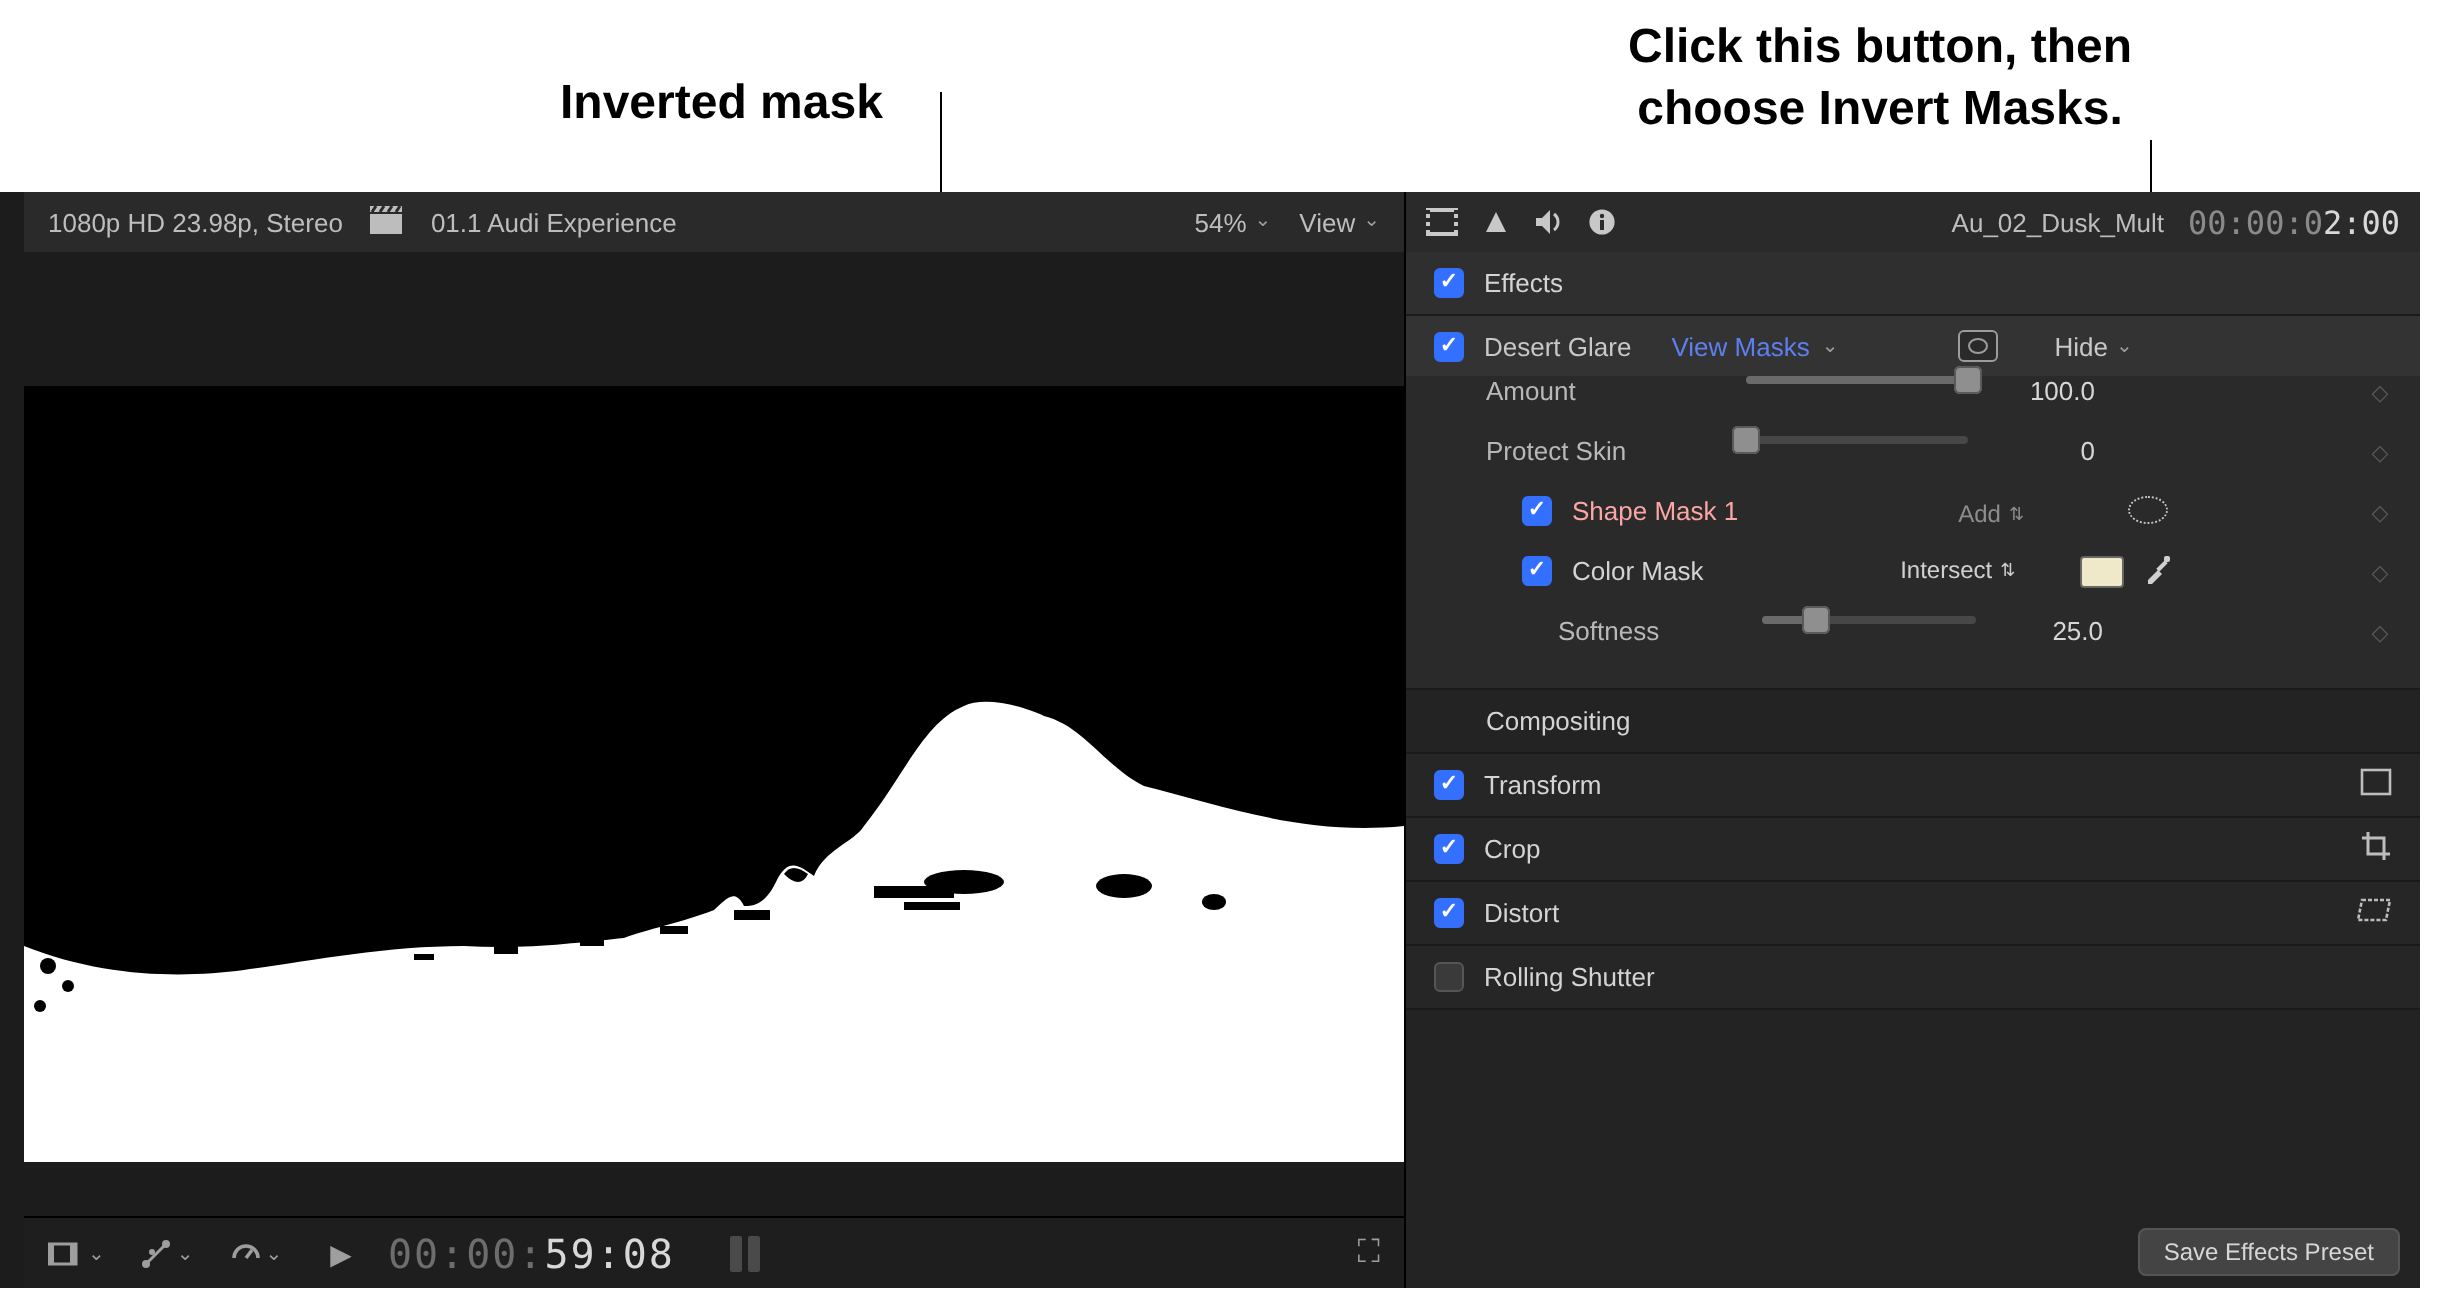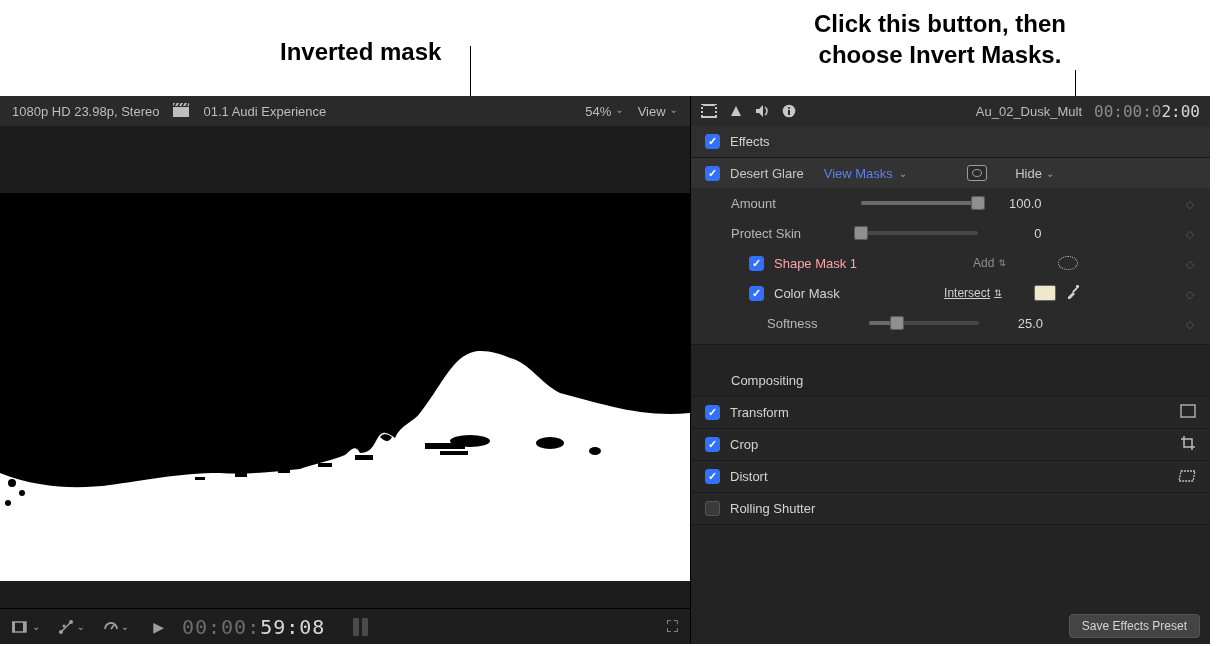--- a/index.html
+++ b/index.html
@@ -30,20 +30,21 @@
 
   
   .app {
     position: absolute;
     top: 96px;
     left: 0;
     width: 1210px;
     height: 548px;
     background: #1c1c1c;
     display: flex;
+    padding-left: 12px;
   }
   .viewer-pane {
     width: 690px;
     display: flex;
     flex-direction: column;
     background: #1c1c1c;
   }
   .inspector-pane {
     flex: 1;
     background: #232323;
@@ -158,21 +159,21 @@
     background:#2a2a2a;
   }
   .mask-btn::after{
     content:""; position:absolute; inset:3px 4px;
     border:1px solid #9c9c9c; border-radius:50%;
   }
   .hide-btn { color:#c8c8c8; display:flex; align-items:center; gap:4px; cursor:pointer; margin-left:18px;}
 
   .param-row {
     display:flex;
-    align-items:center;
+    align-items:flex-start;
     height: 30px;
     padding: 0 14px 0 40px;
     gap: 10px;
   }
   .param-row .plabel { width:120px; color:#b8b8b8; font-size:13px; text-align:left;}
   .slider {
     position:relative;
     height: 4px;
     background:#474747;
     border-radius:2px;
@@ -191,21 +192,21 @@
   .kf::before{ content:"◇"; color:#5a5a5a; font-size:11px;}
 
   .add-btn {
     color:#8c8c8c; font-size:12px;
     padding:2px 10px; border-radius:3px;
     display:flex; align-items:center; gap:4px;
   }
   .dotted-ellipse {
     width:20px; height:14px; border:1.5px dotted #c8c8c8; border-radius:50%;
   }
-  .intersect-btn { color:#d0d0d0; font-size:12px; display:flex; align-items:center; gap:4px;text-decoration:underline; }
+  .intersect-btn { color:#d0d0d0; font-size:12px; display:flex; align-items:center; gap:4px; }
   .swatch { width:22px; height:16px; background:#efe9c9; border:1px solid #666; border-radius:2px;}
   .eyedropper { color:#d0d0d0; font-size:15px; }
 
   
   .cb {
     width:15px; height:15px; border-radius:3px; background:#3a3a3a;
     border:1px solid #555; display:inline-flex; align-items:center; justify-content:center;
     flex-shrink:0; cursor:pointer;
   }
   .cb.checked { background:#3470ff; border-color:#3470ff; }
@@ -461,21 +462,21 @@
           <div class="slider" style="max-width:110px;">
             <div class="fill" style="width:25%"></div>
             <div class="thumb" style="left:25%"></div>
           </div>
           <span class="value">25.0</span>
           <span style="flex:1"></span>
           <span class="kf"></span>
         </div>
       </div>
 
-      <div class="section-row dark" style="padding-left:40px;margin-top:20px;">
+      <div class="section-row dark" style="padding-left:40px;">
         <span class="label">Compositing</span>
       </div>
 
       <div class="section-row sub">
         <span class="cb checked"></span>
         <span class="label">Transform</span>
         <span class="spacer"></span>
         <span class="row-icon">
           <svg width="16" height="14" viewBox="0 0 16 14">
               <rect x="1" y="1" width="14" height="12" fill="none" stroke="#bdbdbd" stroke-width="1.3"></rect>

